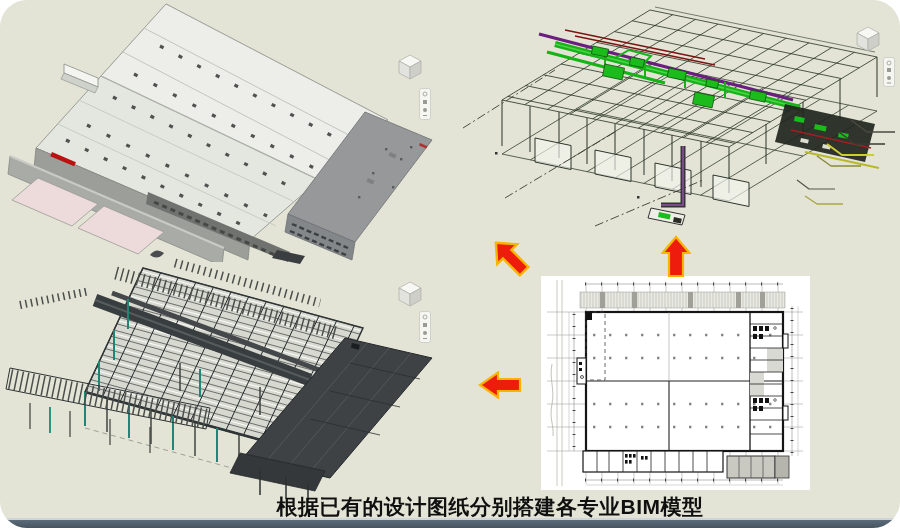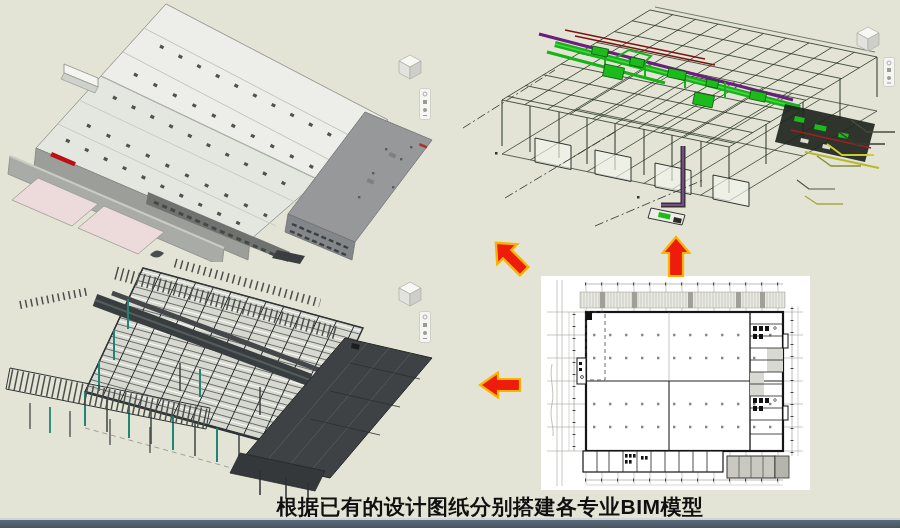--- a/index.html
+++ b/index.html
@@ -1,17 +1,17 @@
 <!DOCTYPE html>
 <html><head>
 <meta charset="utf-8">
 <style>
   html,body{margin:0;padding:0;}
   body{font-family:"Liberation Sans","DejaVu Sans",sans-serif;}
-  .slide{position:relative;width:900px;height:528px;background:#e3e4d5;overflow:hidden;}
+  .slide{position:relative;width:900px;height:528px;background:#e3e4d5;overflow:hidden;border-radius:27px;}
   .panel{position:absolute;}
   .caption{position:absolute;left:40px;top:493px;width:900px;text-align:center;
            font-size:21px;font-weight:700;color:#101010;letter-spacing:0.5px;white-space:nowrap;}
   .footer-edge{position:absolute;left:0;bottom:8px;width:900px;height:2px;background:#cfd4d6;}
   .footer-bar{position:absolute;left:0;bottom:0;width:900px;height:8px;
               background:linear-gradient(#5b6b79,#46545f);}
   .rot45{transform:rotate(-45deg);}
   svg{display:block;}
 </style>
 </head>

